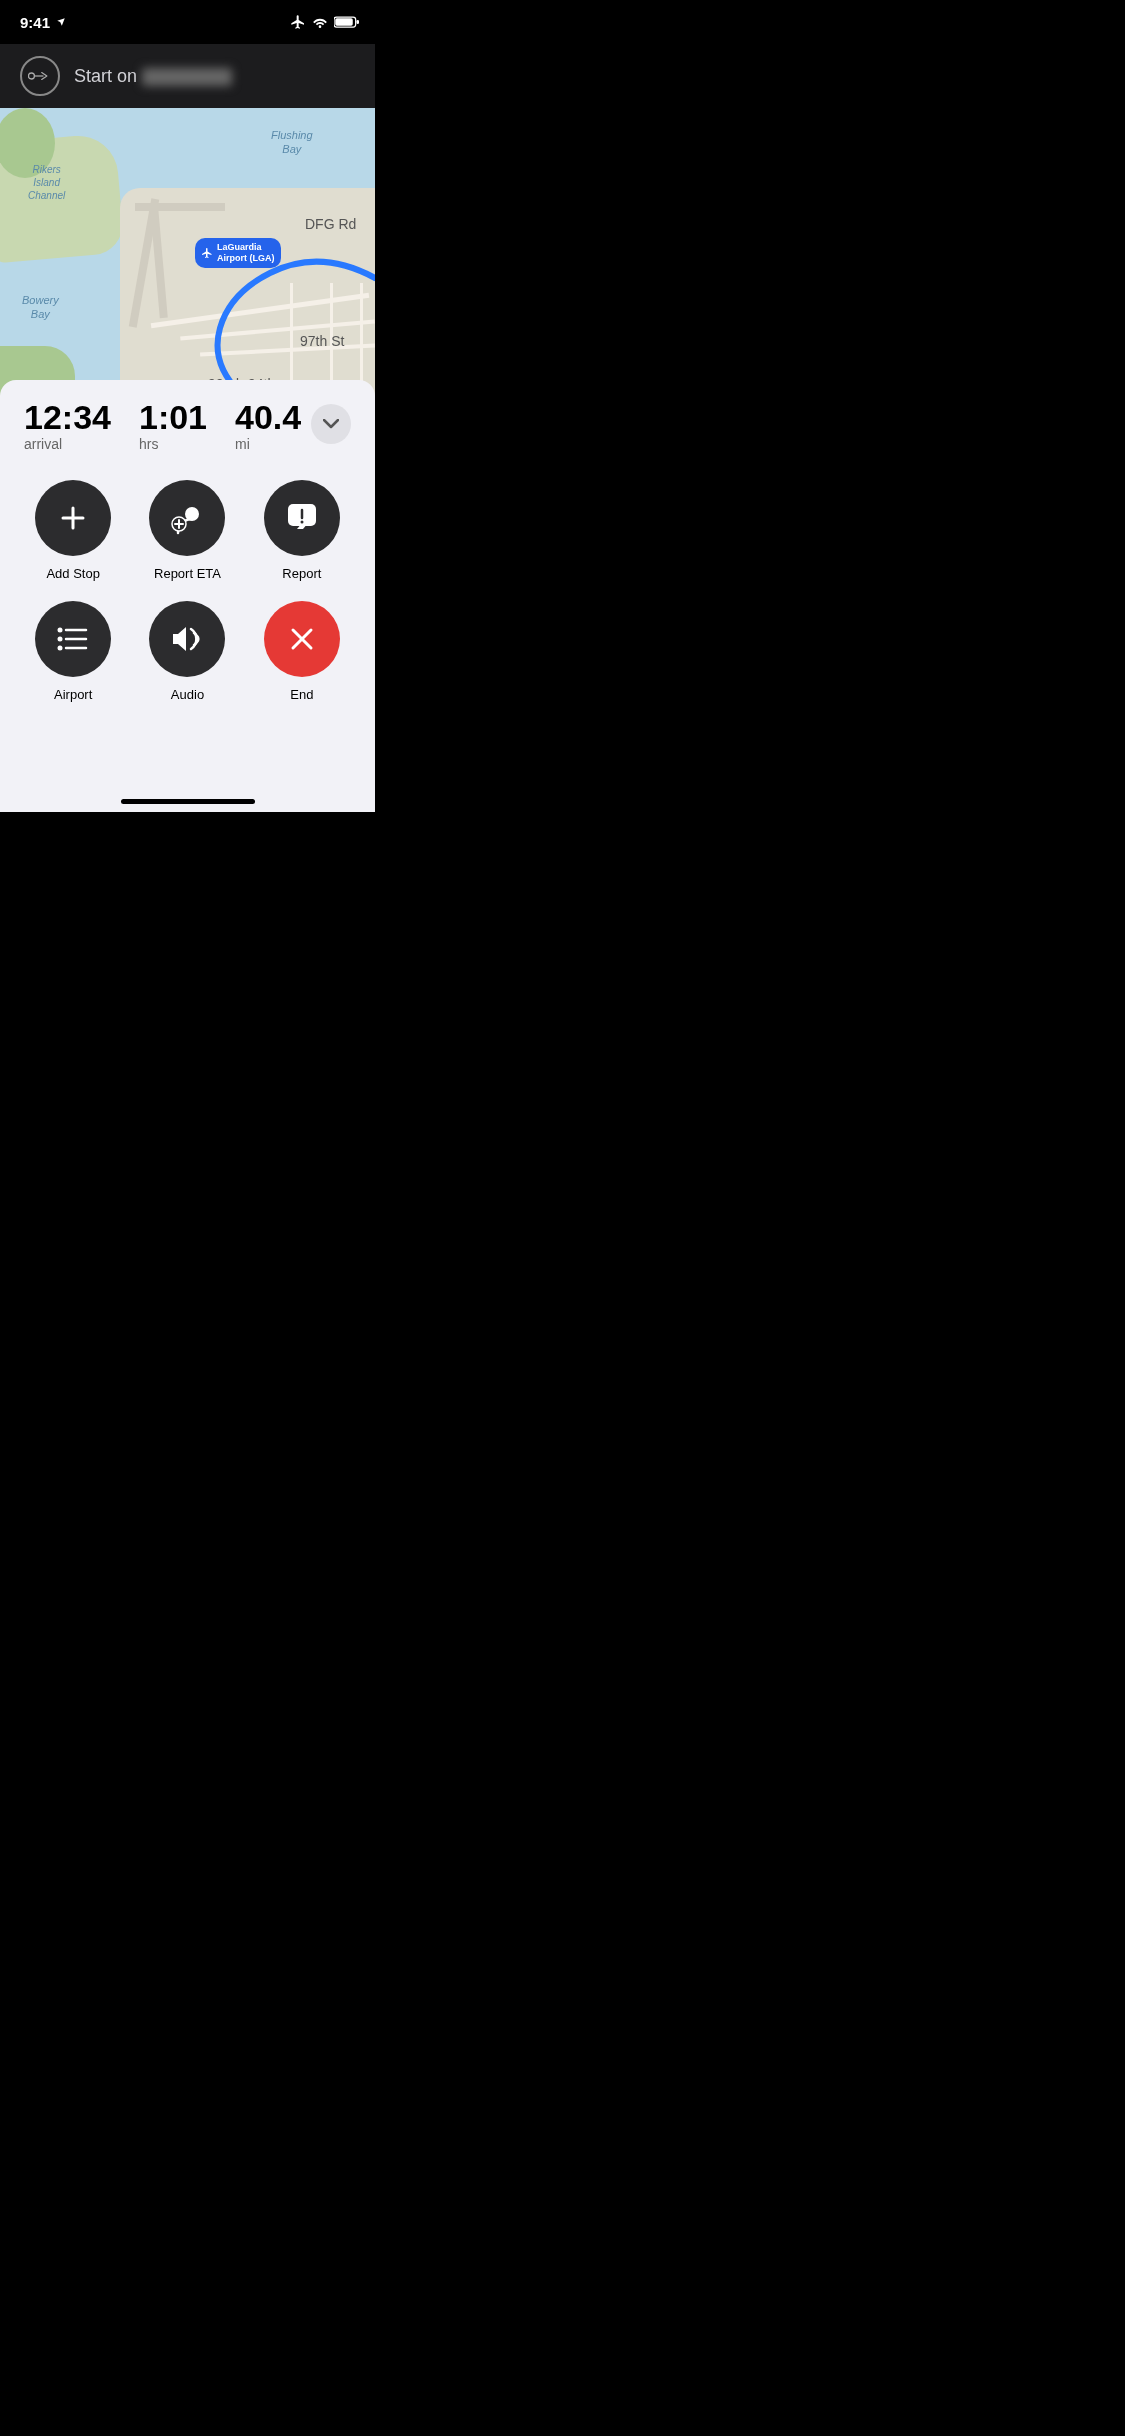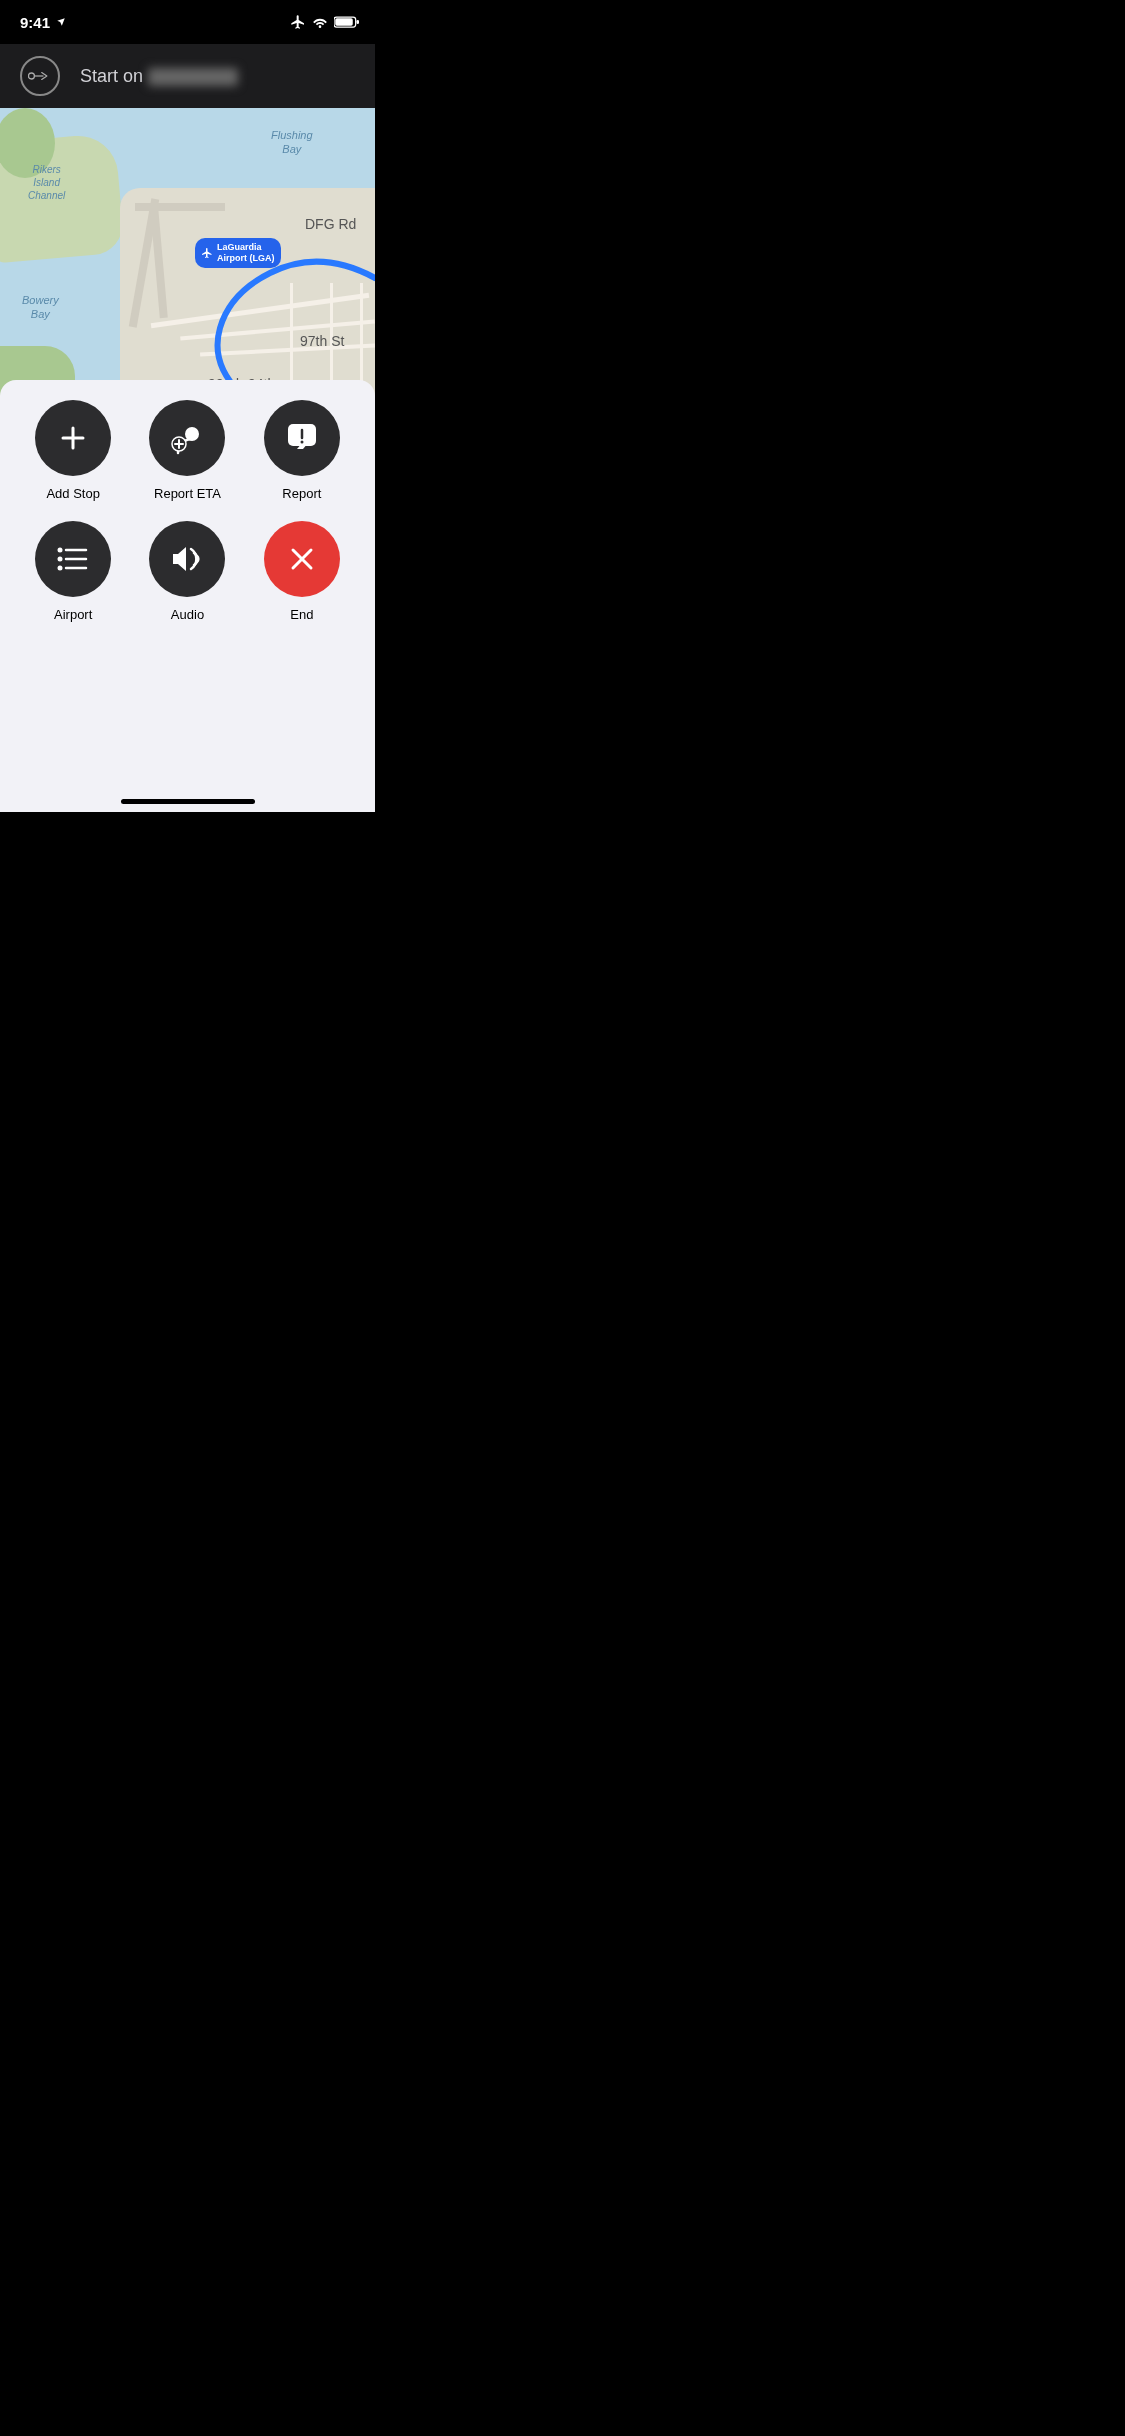--- a/index.html
+++ b/index.html
@@ -49,21 +49,21 @@
 
     
     .top-banner {
       position: absolute;
       top: 44px; left: 0; right: 0;
       height: 64px;
       background: #1c1c1e;
       display: flex;
       align-items: center;
       padding: 0 20px;
-      gap: 20px;
+      gap: 14px;
       z-index: 90;
     }
 
     .route-icon {
       width: 40px;
       height: 40px;
       border-radius: 50%;
       border: 2px solid #888;
       display: flex;
       align-items: center;
@@ -310,20 +310,41 @@
     <div class="map-label" style="top:185px;left:22px;color:#5a8aaa;font-style:italic;">Bowery<br>Bay</div>
     <div class="map-label-road" style="top:108px;left:305px;">DFG Rd</div>
     <div class="map-label-road" style="top:225px;left:300px;">97th St</div>
     <div class="map-label-road" style="top:268px;left:208px;">92nd</div>
     <div class="map-label-road" style="top:268px;left:248px;">94th</div>
   </div>
 </div>
 
 <div class="bottom-panel">
 
+  <div class="stats-row">
+    <div class="stats-left">
+      <div class="stat-item">
+        <span class="stat-value">12:34</span>
+        <span class="stat-label">arrival</span>
+      </div>
+      <div class="stat-item">
+        <span class="stat-value">1:01</span>
+        <span class="stat-label">hrs</span>
+      </div>
+      <div class="stat-item">
+        <span class="stat-value">40.4</span>
+        <span class="stat-label">mi</span>
+      </div>
+    </div>
+    <div class="chevron-btn">
+      <svg width="16" height="10" viewBox="0 0 16 10" fill="none">
+        <path d="M1 1L8 8L15 1" stroke="#555" stroke-width="2.5" stroke-linecap="round" stroke-linejoin="round"></path>
+      </svg>
+    </div>
+  </div>
 
   <div class="actions-grid">
 
     <div class="action-item">
       <div class="action-circle">
         <svg width="32" height="32" viewBox="0 0 32 32" fill="none">
           <line x1="16" y1="6" x2="16" y2="26" stroke="white" stroke-width="3" stroke-linecap="round"></line>
           <line x1="6" y1="16" x2="26" y2="16" stroke="white" stroke-width="3" stroke-linecap="round"></line>
         </svg>
       </div>

